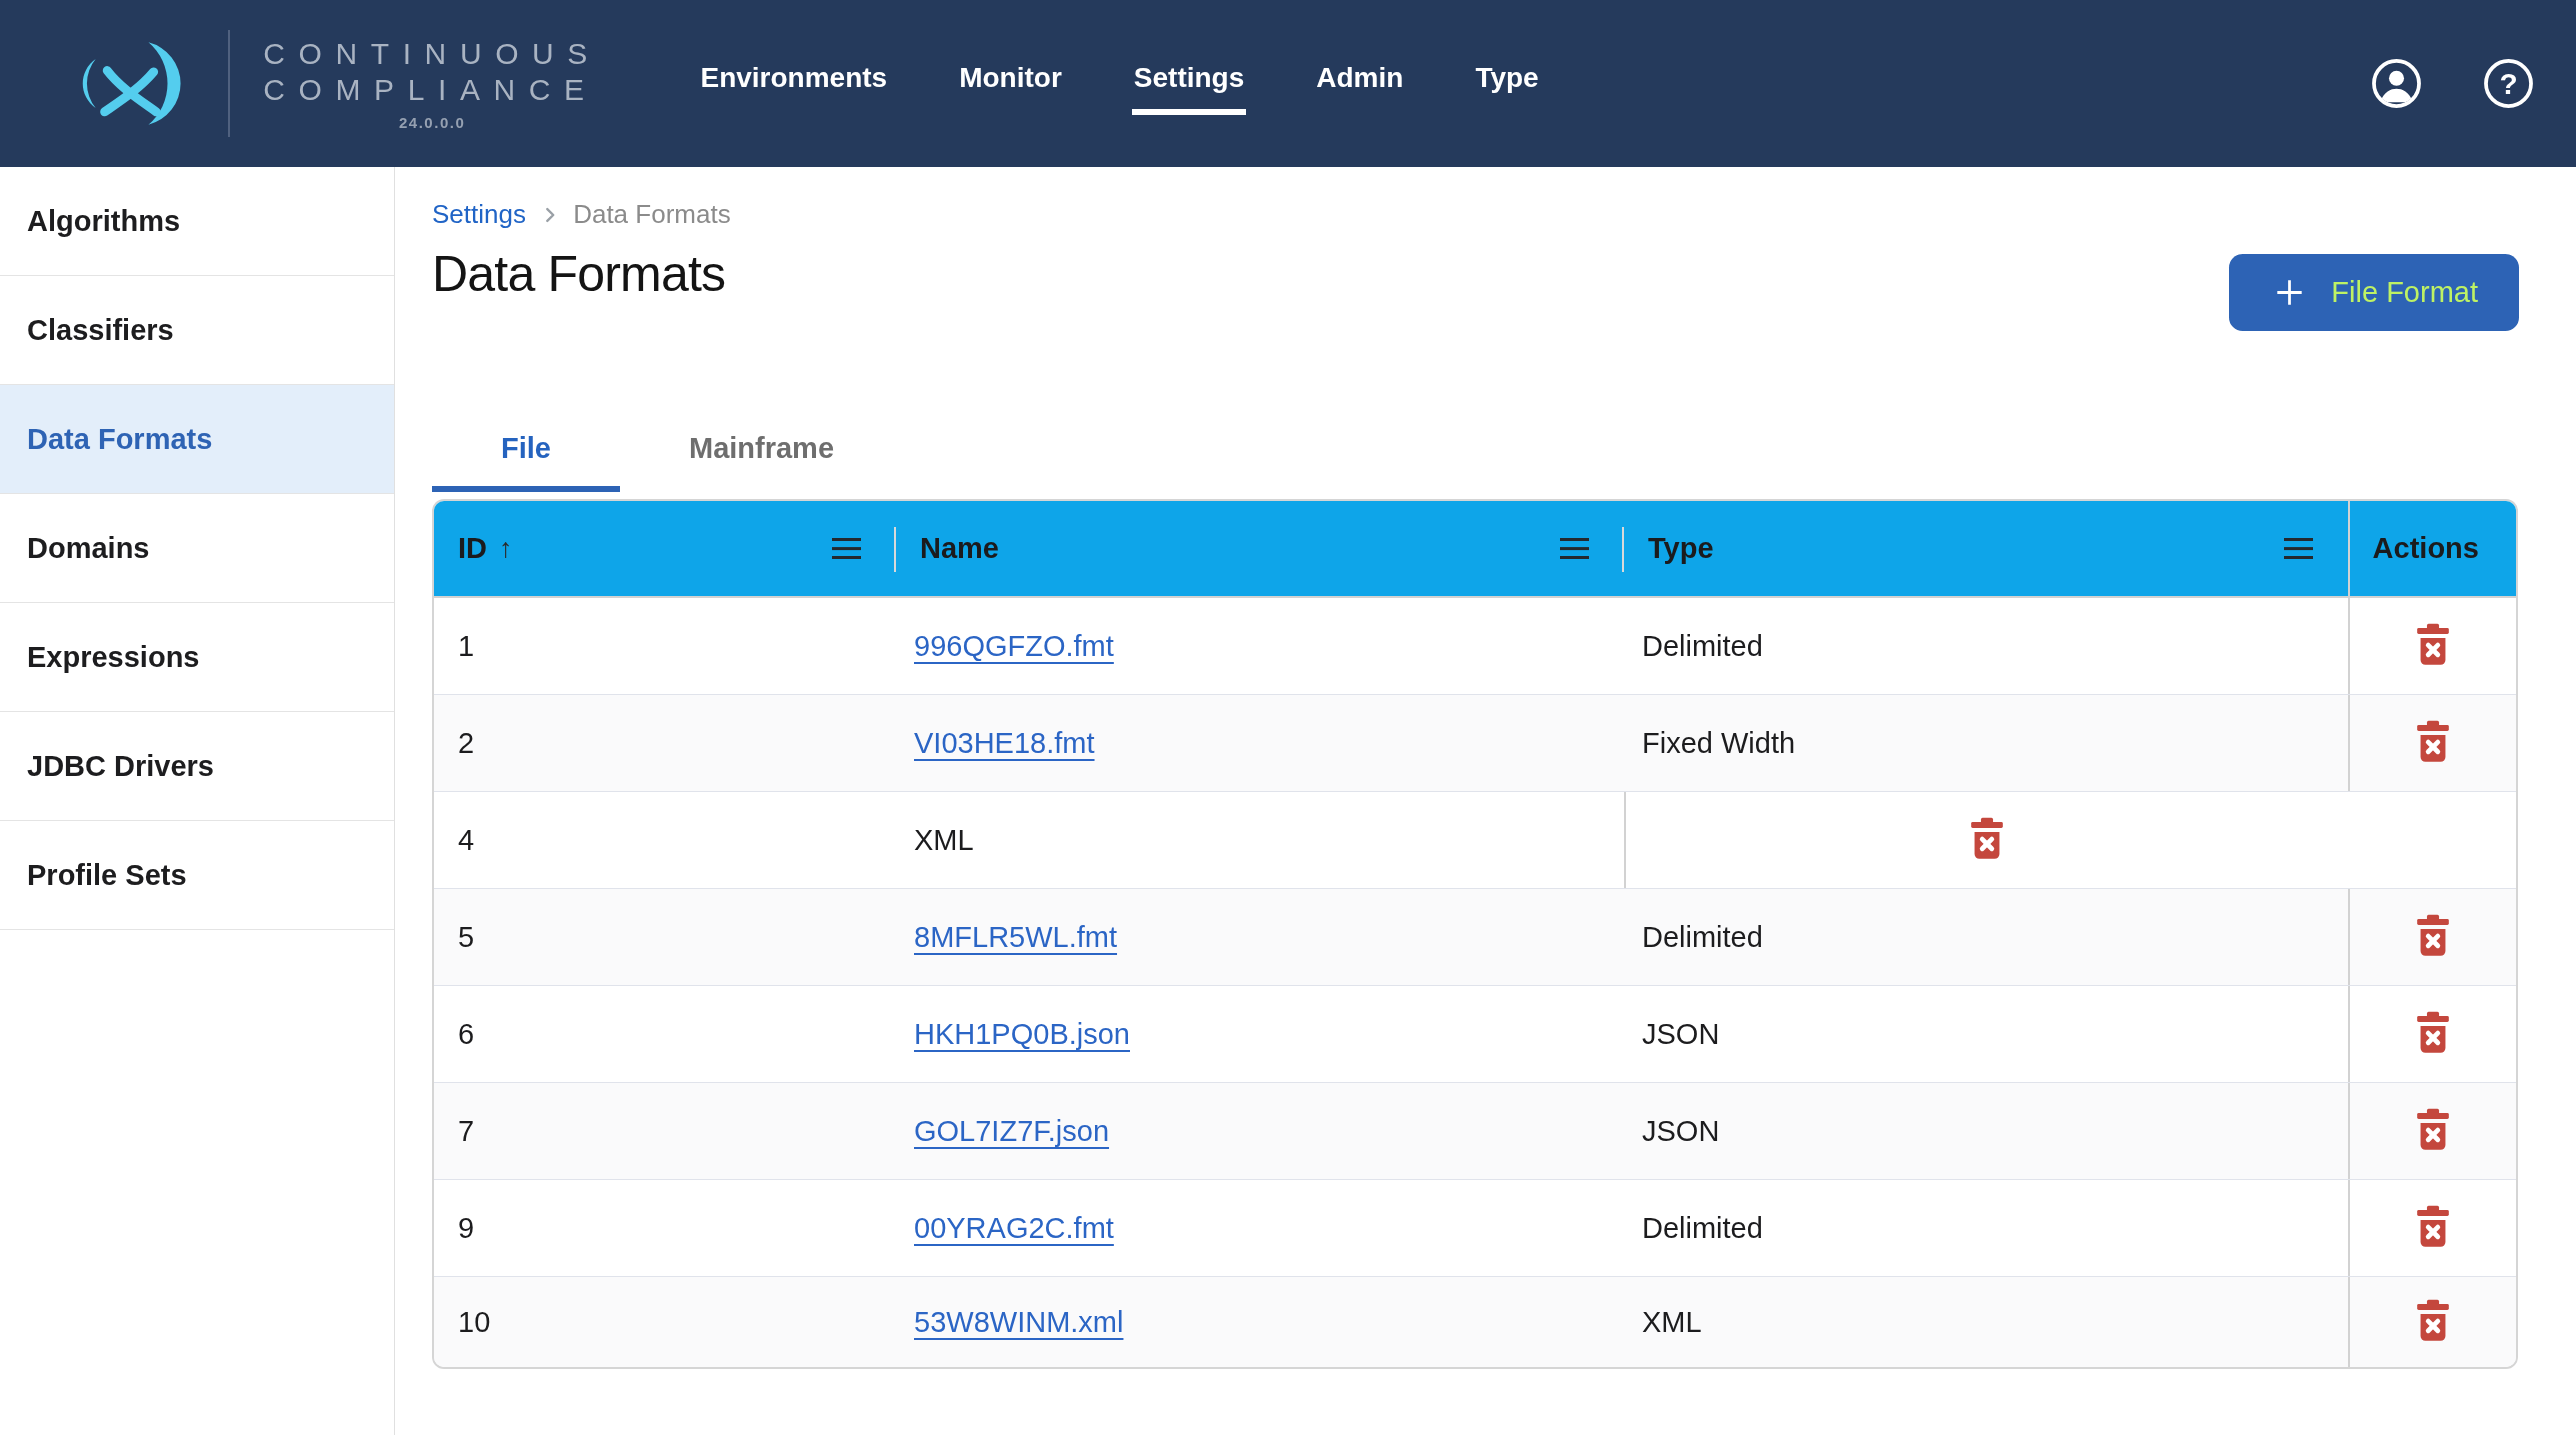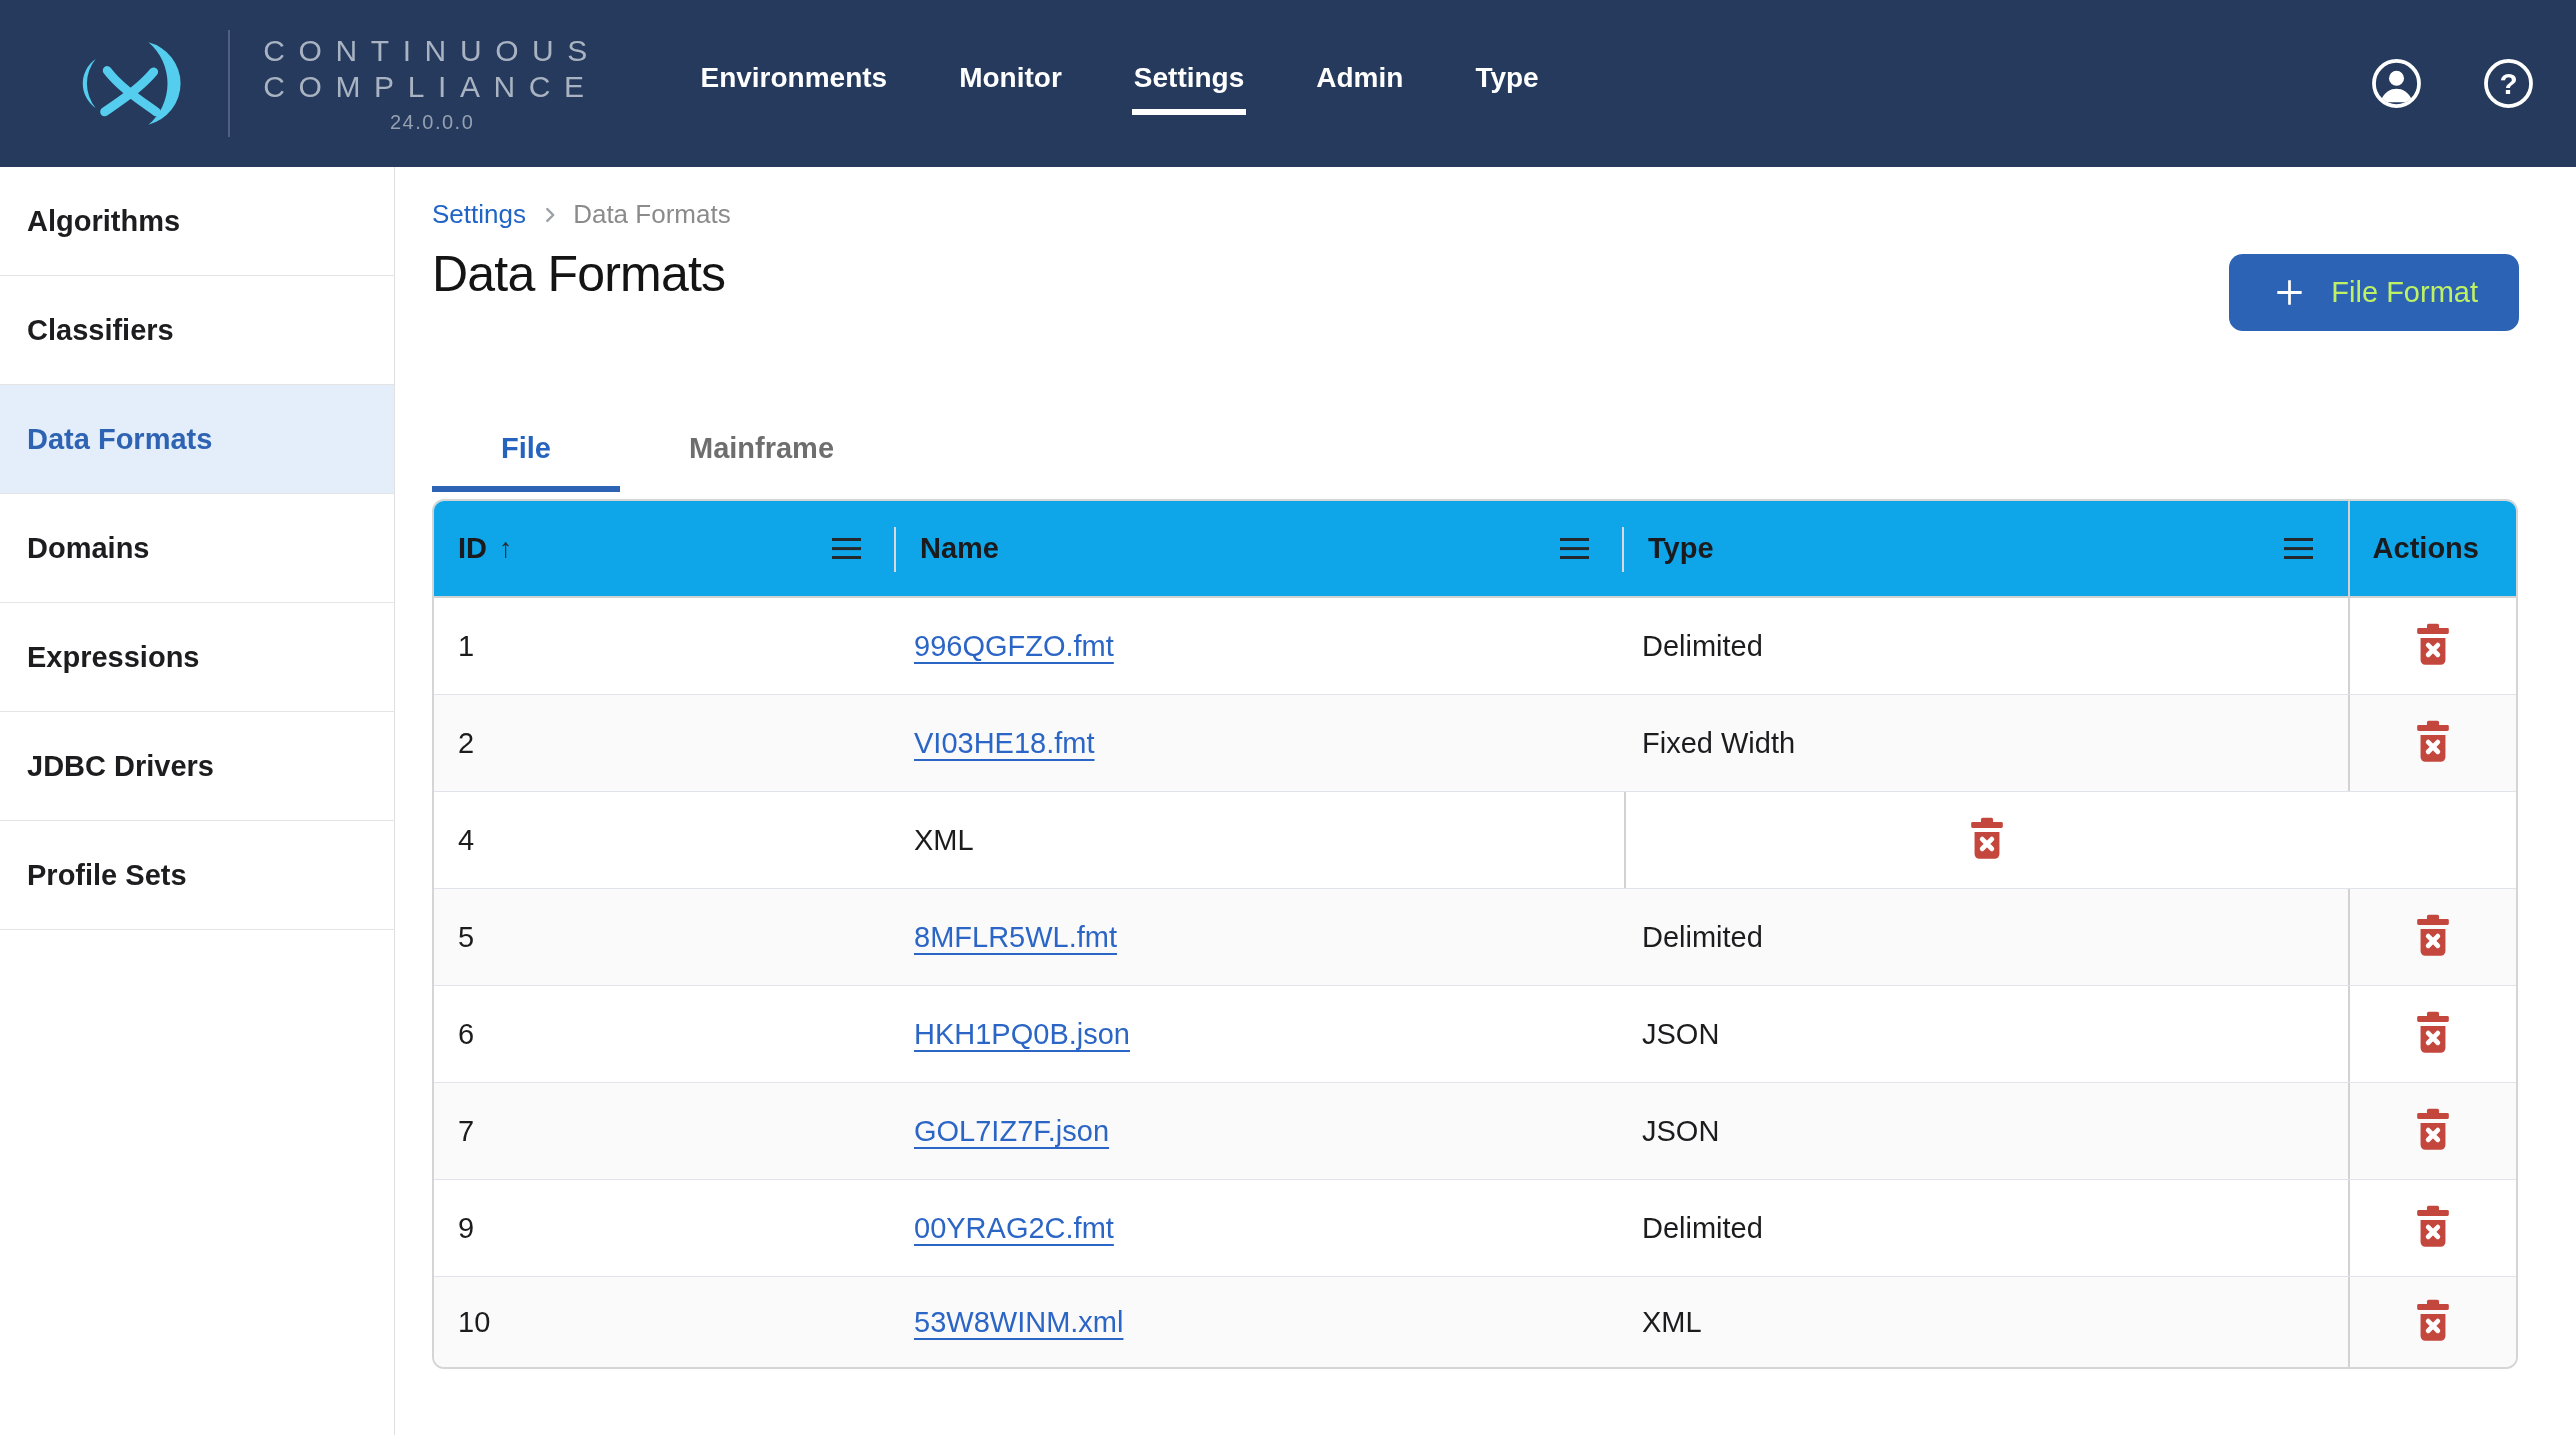--- a/index.html
+++ b/index.html
@@ -15,21 +15,21 @@
     padding: 0 41px 0 50px;
   }
   .logo-block { display: flex; align-items: center; }
   .logo-mark { width: 148px; height: 103px; flex: 0 0 auto; }
   .brand-divider { width: 2.3px; height: 107px; background: #50617f; margin: 0 33px 0 30px; }
   .brand-box { display: flex; flex-direction: column; }
   .brand-line {
     color: #a9b3c2; font-size: 30px; font-weight: 400;
     letter-spacing: 13.6px; line-height: 1.2; white-space: nowrap;
   }
-  .brand-version { color: #95a0b1; font-size: 20px; margin-top: 6px; text-align: center; letter-spacing: 1.5px; }
+  .brand-version { color: #95a0b1; font-size: 15px; margin-top: 6px; text-align: center; letter-spacing: 1.5px; font-weight: bold; }
 
   .nav-links { display: flex; align-items: center; margin-left: 98px; gap: 69px; text-align: right; }
   .nav-link {
     color: #ffffff; font-size: 28px; font-weight: 700; cursor: pointer;
     padding: 10.6px 1.5px 15px; border-bottom: 6.8px solid transparent; white-space: nowrap;
   }
   .nav-link.active { border-bottom-color: #ffffff; }
 
   .nav-right { margin-left: auto; display: flex; align-items: center; gap: 59px; }
   .nav-icon-btn { width: 53px; height: 53px; cursor: pointer; display: flex; }

